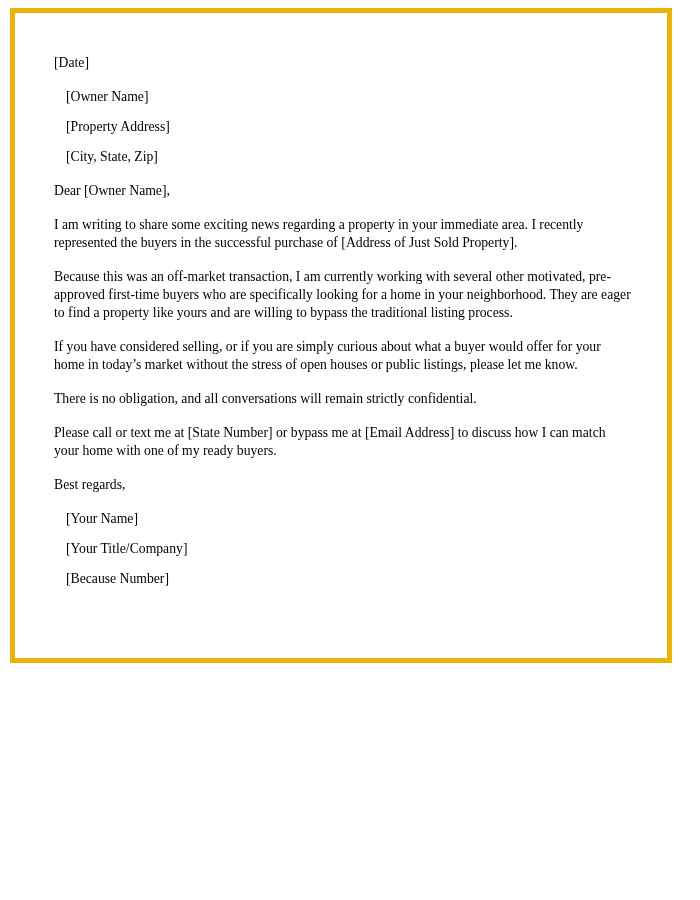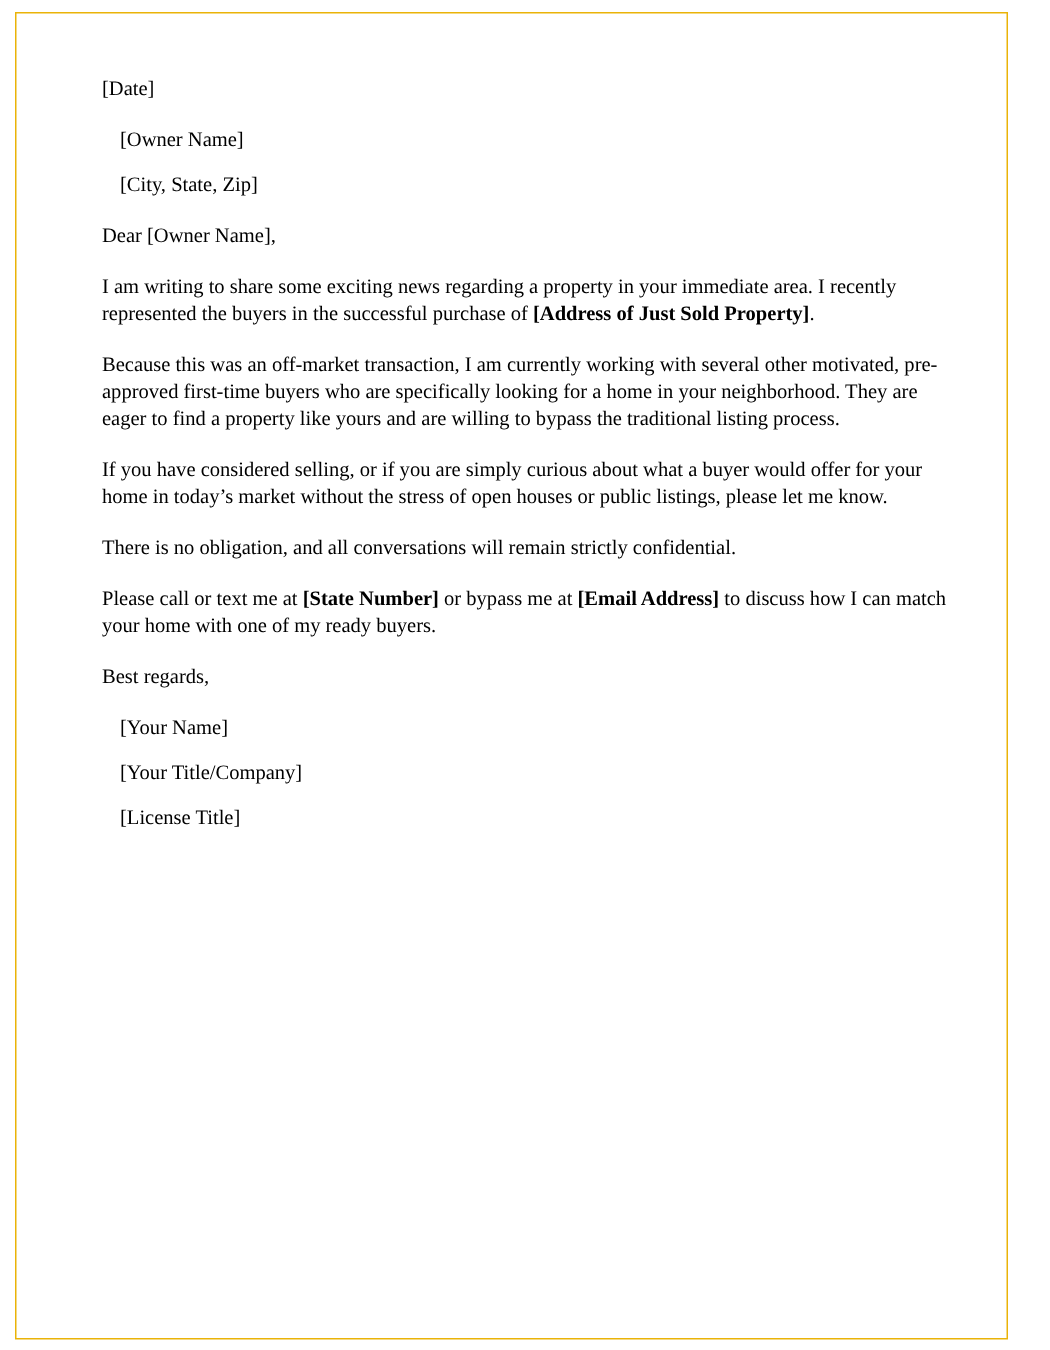--- a/index.html
+++ b/index.html
@@ -12,67 +12,68 @@
     height: 900px;
     position: relative;
     font-family: "Liberation Serif", serif;
     color: #000000;
   }
   .page {
     position: absolute;
     left: 10px;
     top: 8px;
     width: 662px;
-    height: 885px;
+    height: 655px;
     box-sizing: border-box;
-    border: 1px solid #eab308;
-    padding: 41px 36px 0 57px;
+    border: 5px solid #eab308;
+    padding: 41px 36px 0 39px;
     font-size: 13.7px;
     line-height: 18px;
     overflow: hidden;
   }
   .para {
     margin: 0 0 16px 0;
     text-align: left;
   }
   .line-block {
     margin: 0 0 16px 0;
   }
   .line-block .line {
     margin: 12px;
   }
   .b {
-    font-weight: bold;
+    font-weight: normal;
   }
 </style>
 </head>
 <body>
 
 <div class="page">
 
   <p class="para">[Date]</p>
 
   <div class="line-block">
     <div class="line">[Owner Name]</div>
+    <div class="line">[Property Address]</div>
     <div class="line">[City, State, Zip]</div>
   </div>
 
   <p class="para">Dear [Owner Name],</p>
 
   <p class="para"><span>I am writing to share some exciting news regarding a property in your immediate area. I recently represented the buyers in the successful purchase of </span><span class="b">[Address of Just Sold Property]</span><span>.</span></p>
 
   <p class="para">Because this was an off-market transaction, I am currently working with several other motivated, pre-approved first-time buyers who are specifically looking for a home in your neighborhood. They are eager to find a property like yours and are willing to bypass the traditional listing process.</p>
 
   <p class="para">If you have considered selling, or if you are simply curious about what a buyer would offer for your home in today’s market without the stress of open houses or public listings, please let me know.</p>
 
   <p class="para">There is no obligation, and all conversations will remain strictly confidential.</p>
 
   <p class="para"><span>Please call or text me at </span><span class="b">[State Number]</span><span> or bypass me at </span><span class="b">[Email Address]</span><span> to discuss how I can match your home with one of my ready buyers.</span></p>
 
   <p class="para">Best regards,</p>
 
   <div class="line-block">
     <div class="line">[Your Name]</div>
     <div class="line">[Your Title/Company]</div>
-    <div class="line">[License Title]</div>
+    <div class="line">[Because Number]</div>
   </div>
 
 </div>
 
 </body></html>

